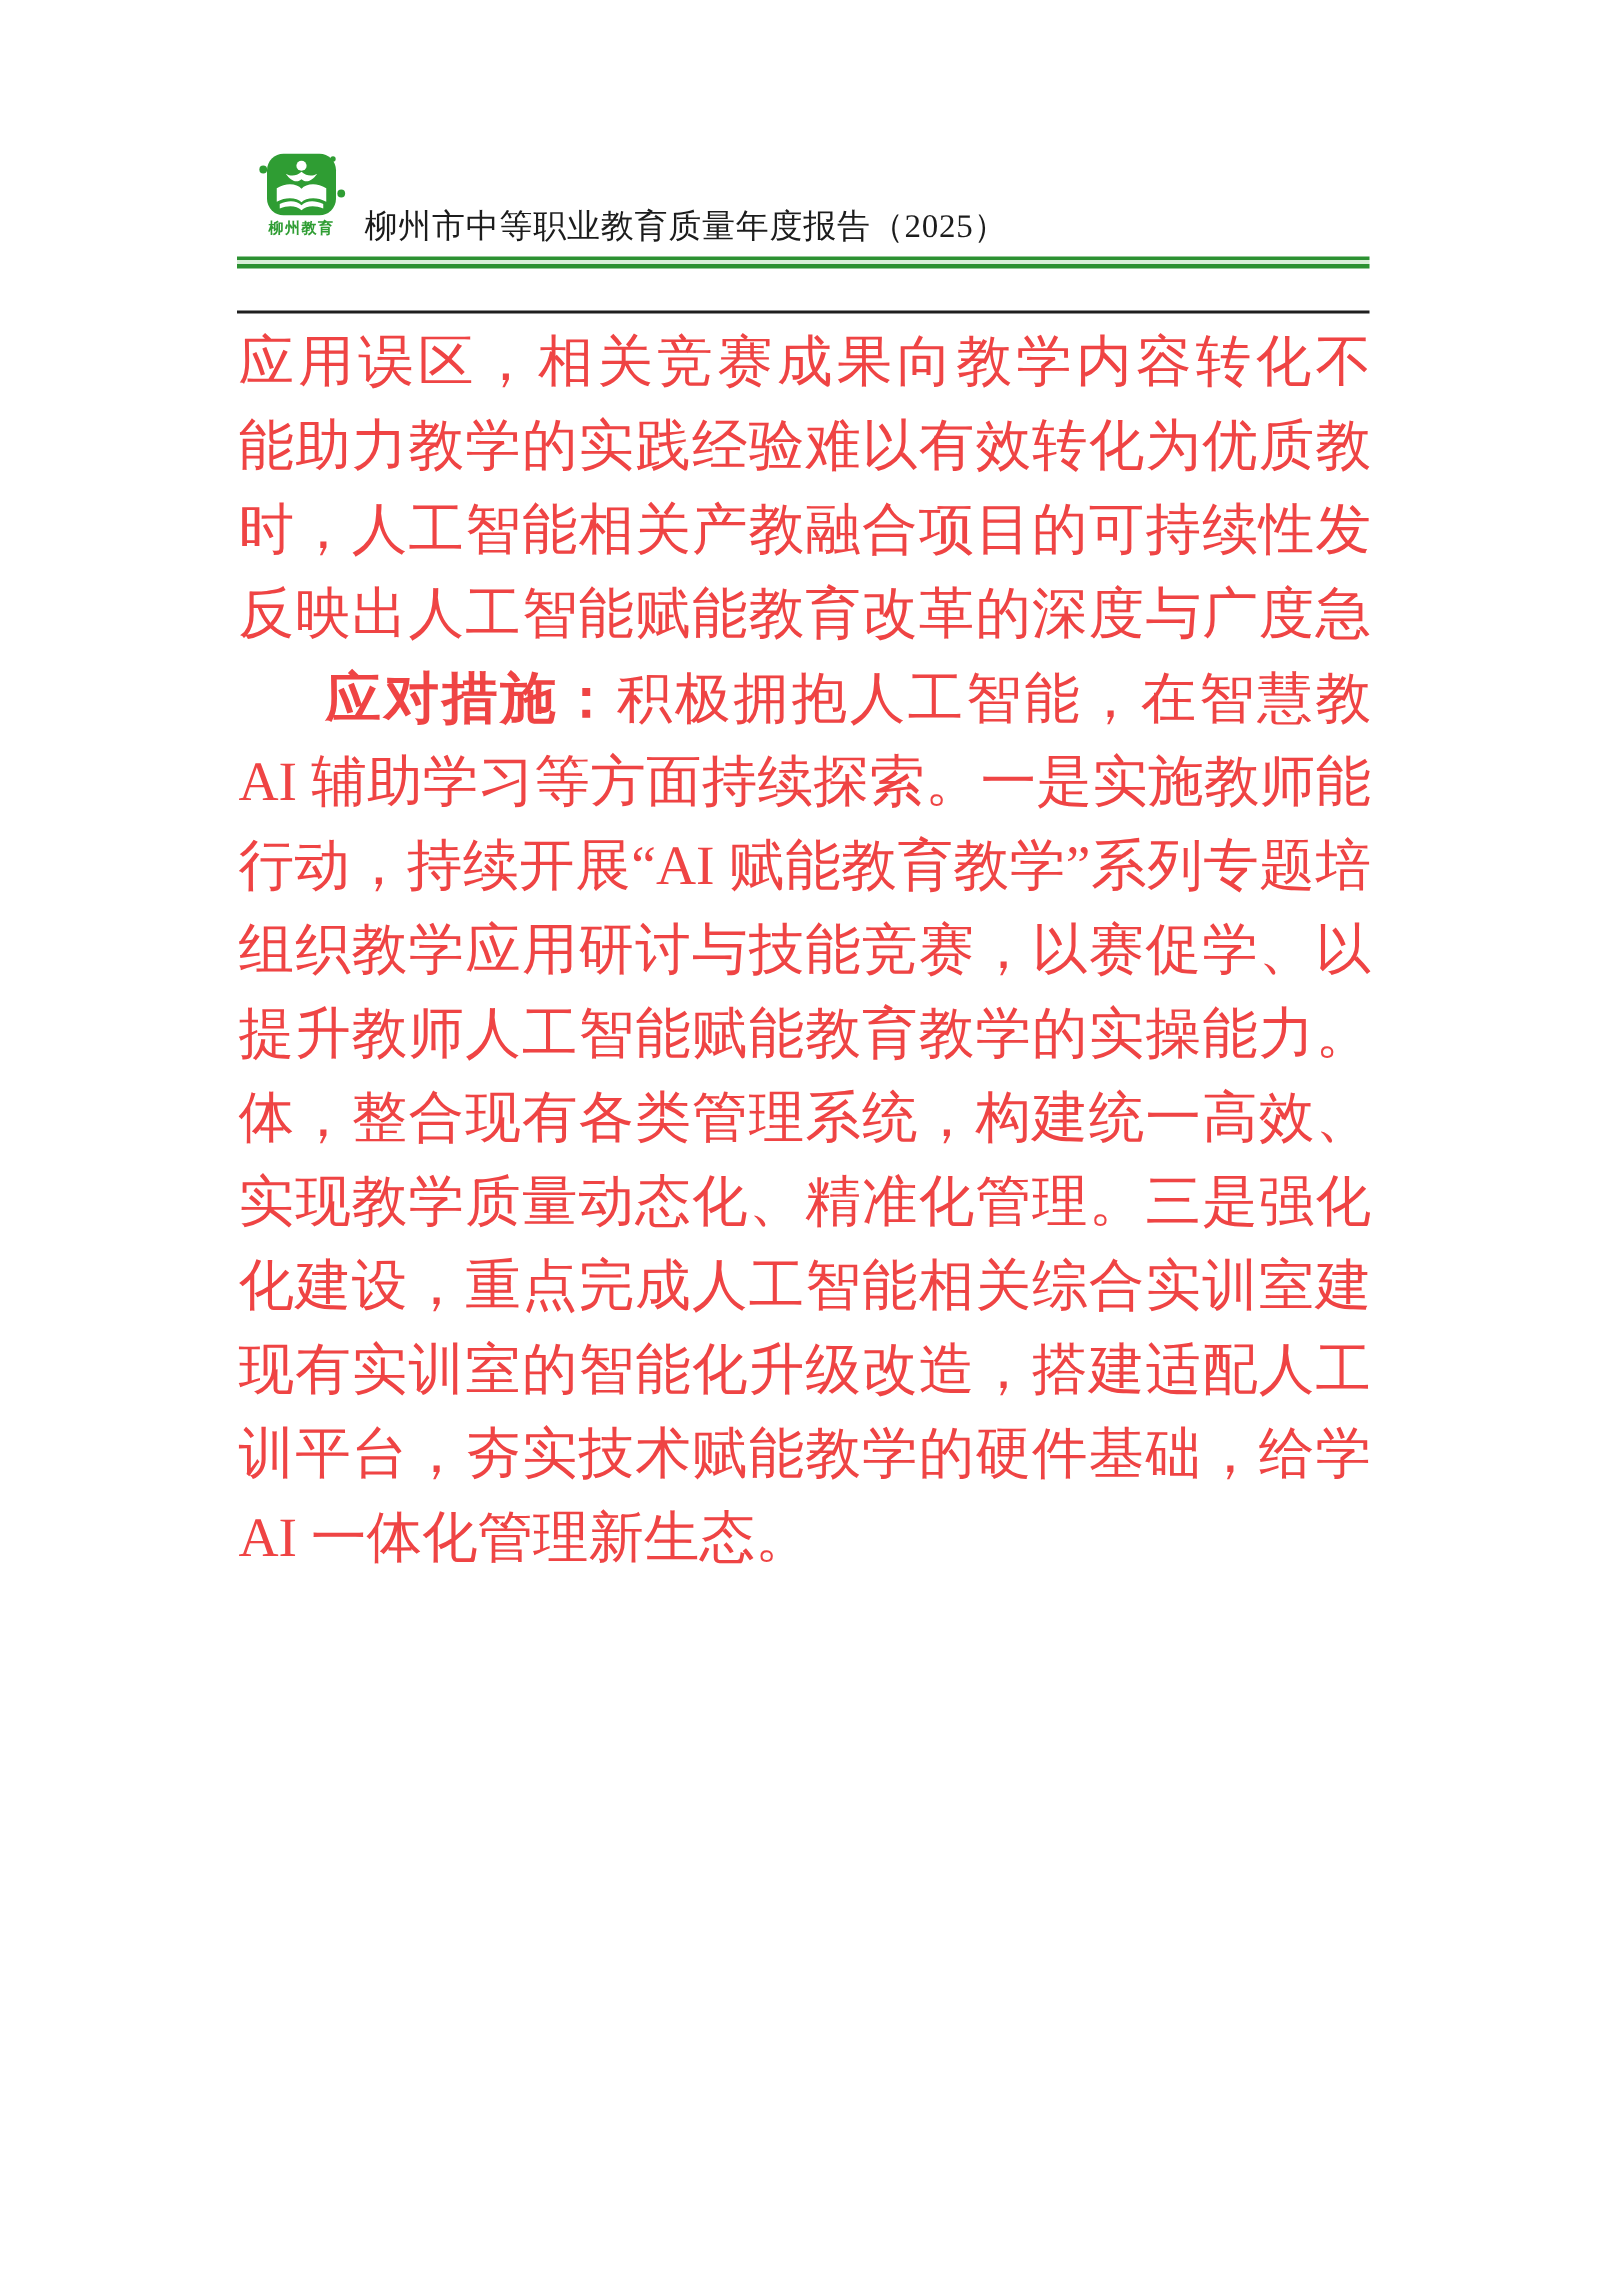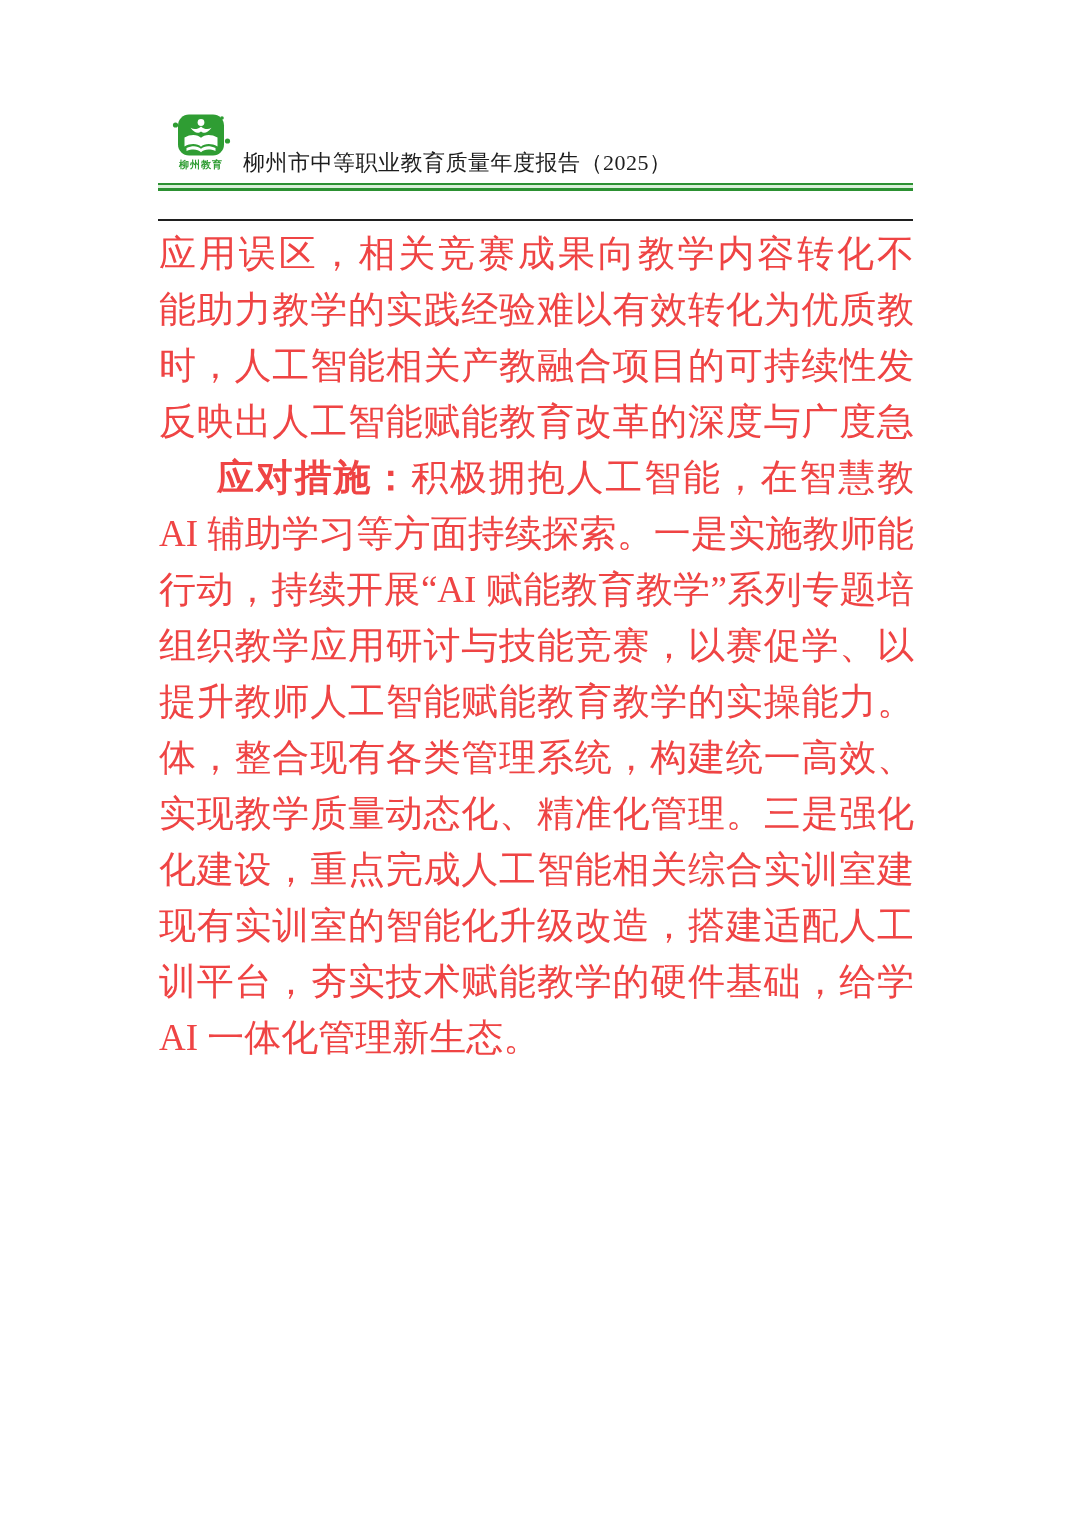--- a/index.html
+++ b/index.html
@@ -1,20 +1,20 @@
 <!DOCTYPE html>
 <html><head>
 <meta charset="utf-8">
 <style>
   html,body { margin:0; padding:0; background:#ffffff; }
   .page {
     position: relative;
     width: 1074px;
     height: 1292px;
-    margin: 12px auto;
+    margin: 0 auto;
     background: #ffffff;
     overflow: hidden;
     font-family: "Liberation Serif", "DejaVu Serif", serif;
     color: #111111;
     text-decoration: underline;
   }
 
   
   .logo-block {
     position: absolute;

